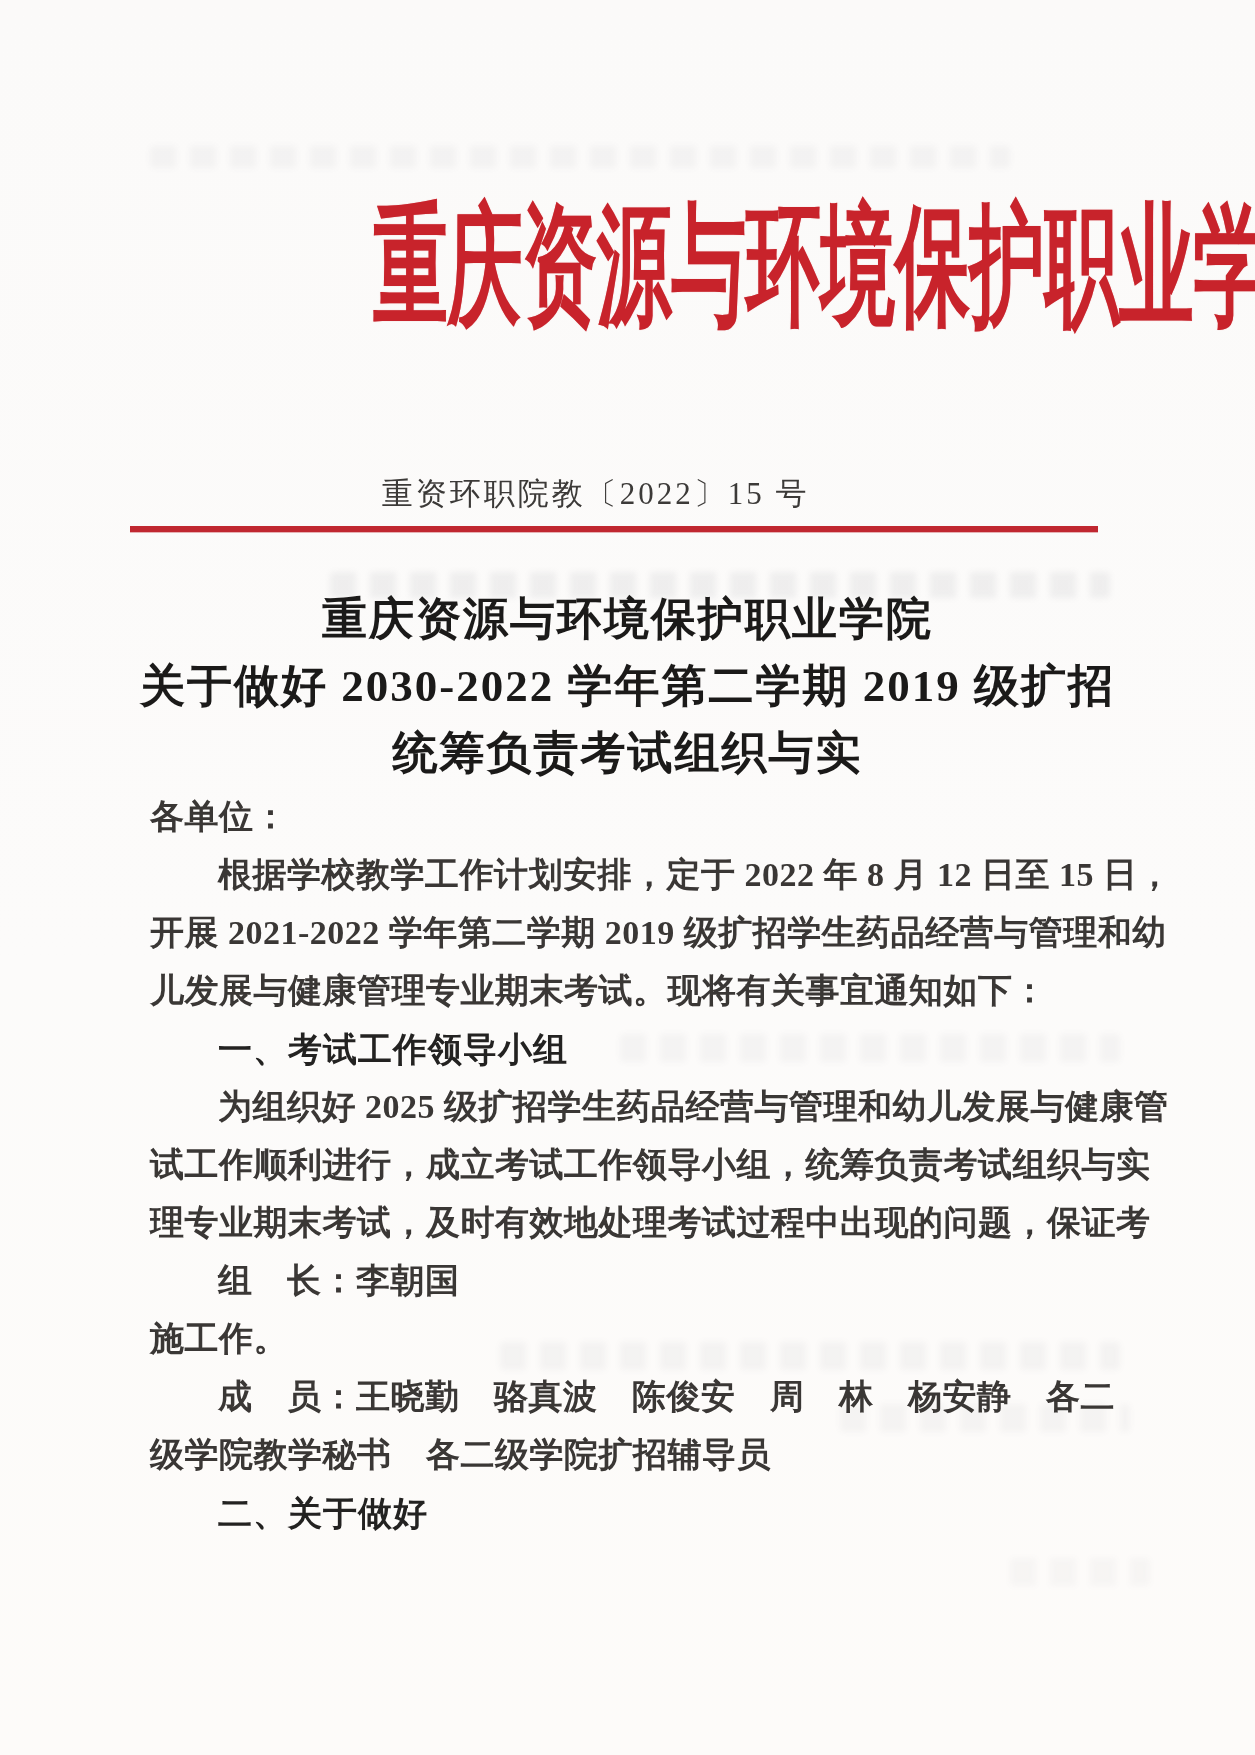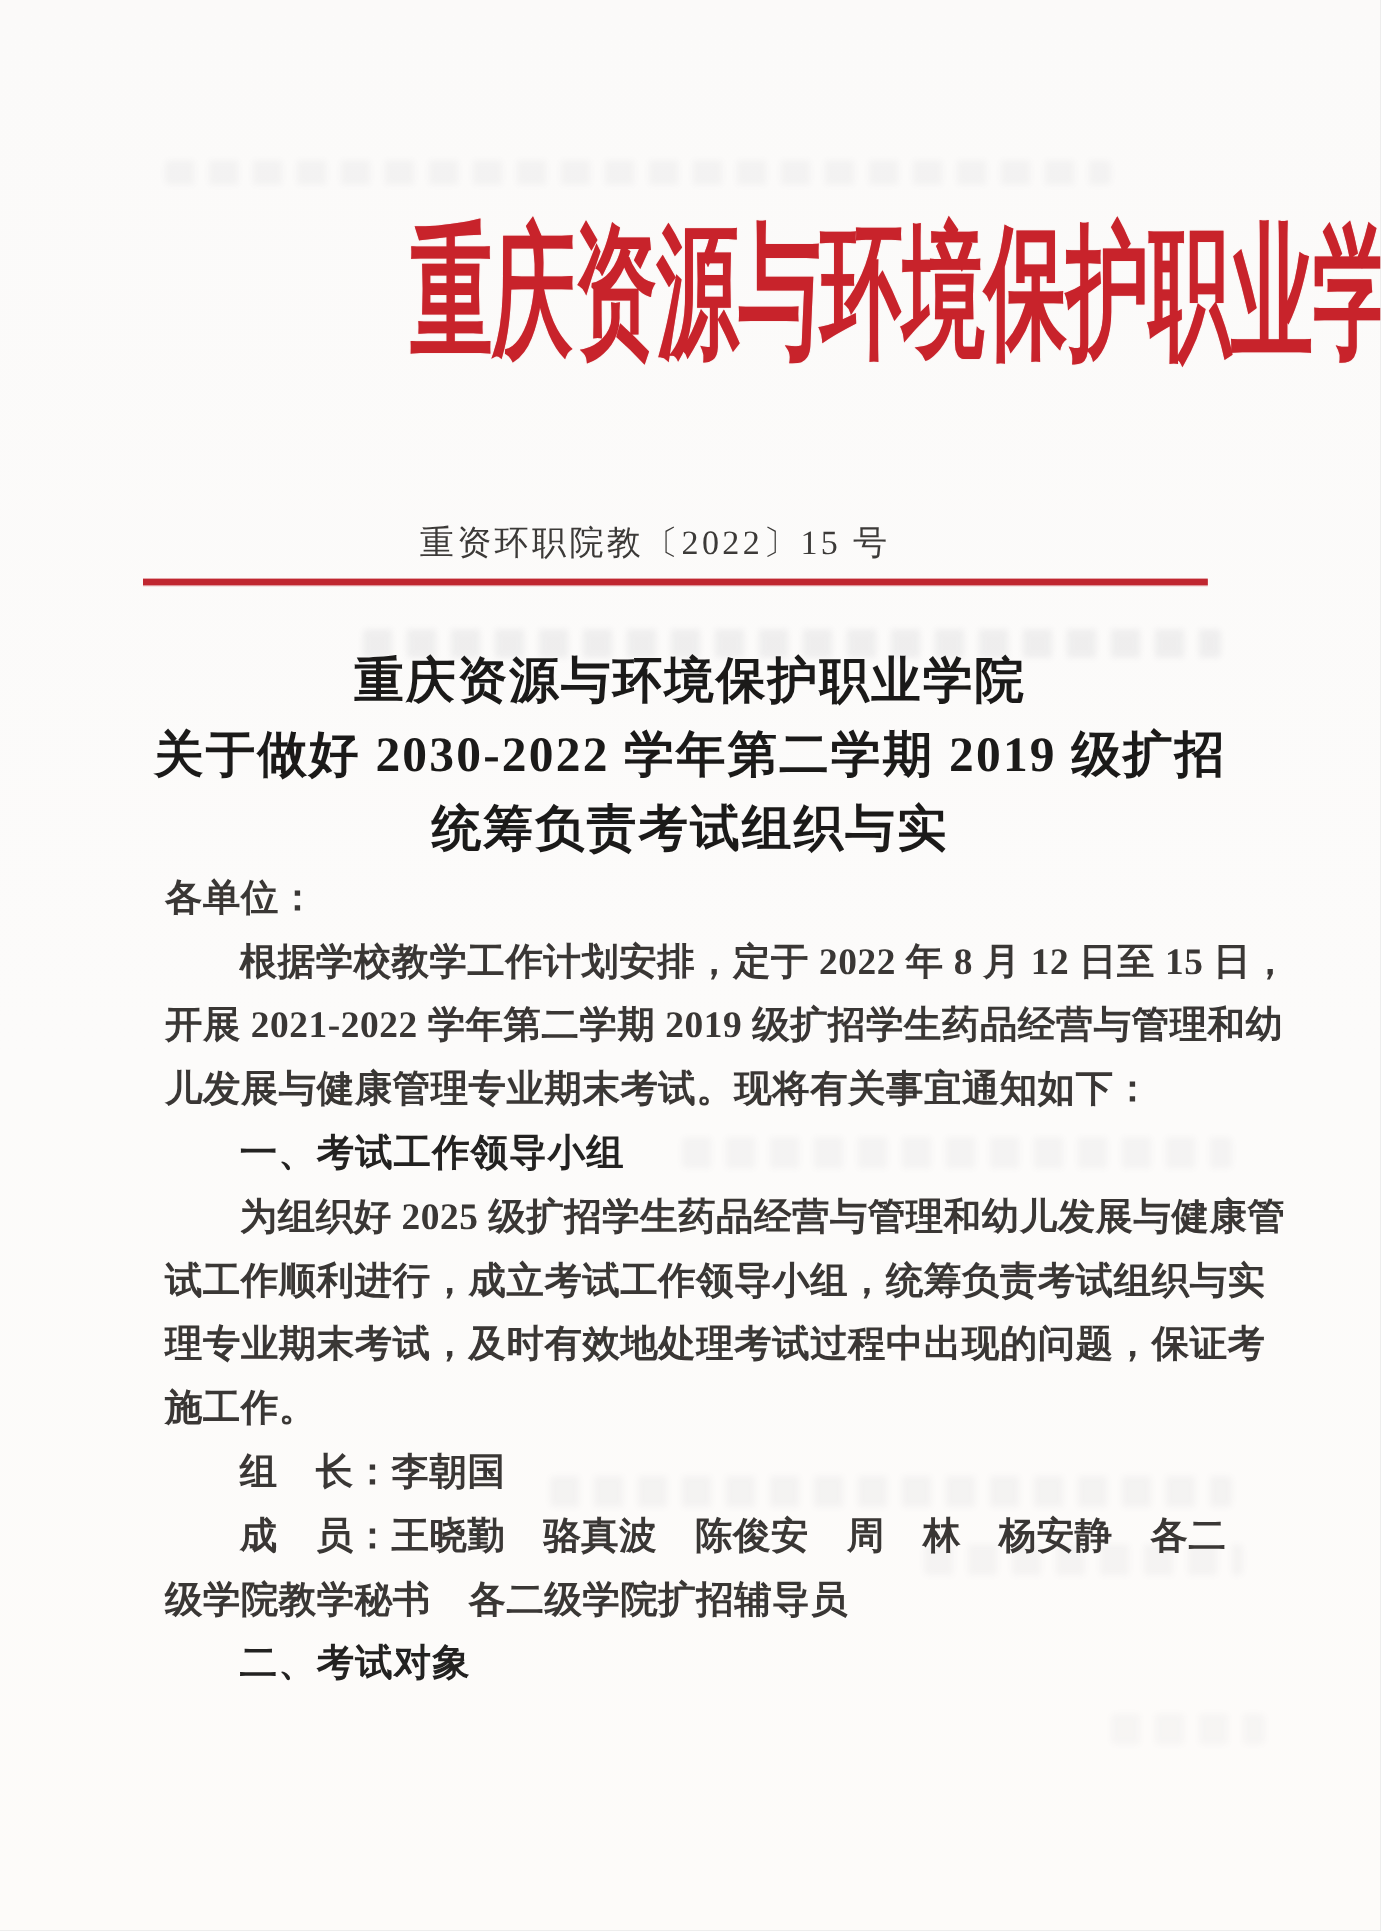--- a/index.html
+++ b/index.html
@@ -93,21 +93,21 @@
     color: #3a3735;
   }
   .line {
     white-space: nowrap;
     font-weight: bold;
   }
   .line.indent {
     text-indent: 68px;
   }
   .line.hei {
-    font-family: Liberation Serif, serif;
+    font-family: Liberation Sans, sans-serif;
     font-weight: 700;
     color: #232221;
     letter-spacing: 1px;
   }
 
   
   .ghost {
     position: absolute;
     background: repeating-linear-gradient(90deg,
       rgba(110, 112, 122, 0.55) 0px, rgba(110, 112, 122, 0.55) 26px,
@@ -151,20 +151,20 @@
 
   <div class="body-block">
     <div class="line">各单位：</div>
     <div class="line indent">根据学校教学工作计划安排，定于 2022 年 8 月 12 日至 15 日，</div>
     <div class="line">开展 2021-2022 学年第二学期 2019 级扩招学生药品经营与管理和幼</div>
     <div class="line">儿发展与健康管理专业期末考试。现将有关事宜通知如下：</div>
     <div class="line indent hei">一、考试工作领导小组</div>
     <div class="line indent">为组织好 2025 级扩招学生药品经营与管理和幼儿发展与健康管</div>
     <div class="line">试工作顺利进行，成立考试工作领导小组，统筹负责考试组织与实</div>
     <div class="line">理专业期末考试，及时有效地处理考试过程中出现的问题，保证考</div>
+    <div class="line indent">组　长：李朝国</div>
     <div class="line">施工作。</div>
-    <div class="line indent">组　长：李朝国</div>
     <div class="line indent">成　员：王晓勤　骆真波　陈俊安　周　林　杨安静　各二</div>
     <div class="line">级学院教学秘书　各二级学院扩招辅导员</div>
-    <div class="line indent hei">二、考试对象</div>
+    <div class="line indent hei">二、关于做好</div>
   </div>
 
 </div>
 
 </body></html>

